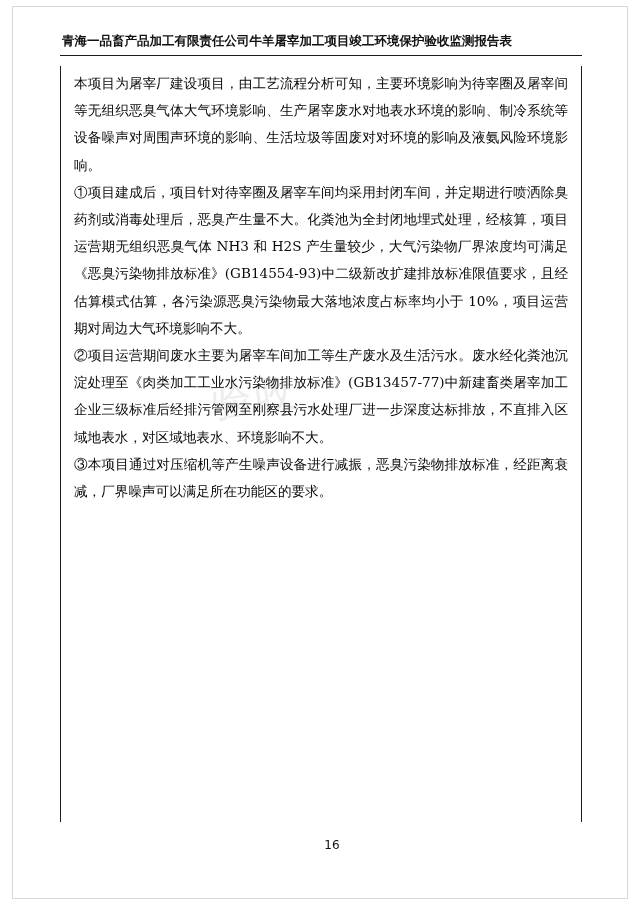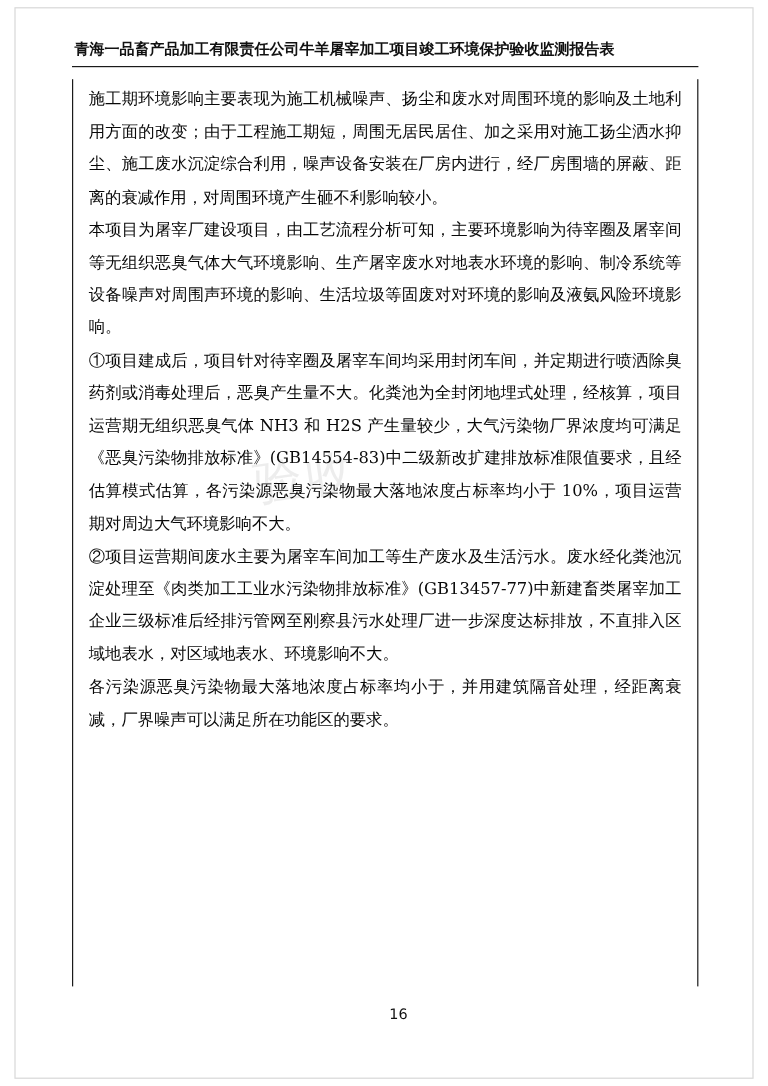--- a/index.html
+++ b/index.html
@@ -109,22 +109,21 @@
   <div class="sheet-edge"></div>
 
   <div class="header">青海一品畜产品加工有限责任公司牛羊屠宰加工项目竣工环境保护验收监测报告表</div>
   <div class="header-rule"></div>
 
   <div class="body-frame"></div>
 
   <div class="watermark">验收</div>
 
   <div class="content">
-    <p>施工期环境影响主要表现为施工机械噪声、扬尘和废水对周围环境的影响及土地利用方面的改变；由于工程施工期短，周围无居民居住、加之采用对施工扬尘洒水抑尘、施工废水沉淀综合利用，噪声设备安装在厂房内进行，经厂房围墙的屏蔽、距离的衰减作用，对周围环境产生砸不利影响较小。</p>
     <p class="indent2">本项目为屠宰厂建设项目，由工艺流程分析可知，主要环境影响为待宰圈及屠宰间等无组织恶臭气体大气环境影响、生产屠宰废水对地表水环境的影响、制冷系统等设备噪声对周围声环境的影响、生活垃圾等固废对对环境的影响及液氨风险环境影响。</p>
-    <p class="indent2">①项目建成后，项目针对待宰圈及屠宰车间均采用封闭车间，并定期进行喷洒除臭药剂或消毒处理后，恶臭产生量不大。化粪池为全封闭地埋式处理，经核算，项目运营期无组织恶臭气体 NH3 和 H2S 产生量较少，大气污染物厂界浓度均可满足《恶臭污染物排放标准》(GB14554-83)中二级新改扩建排放标准限值要求，且经估算模式估算，各污染源恶臭污染物最大落地浓度占标率均小于 10%，项目运营期对周边大气环境影响不大。</p>
+    <p class="indent2">①项目建成后，项目针对待宰圈及屠宰车间均采用封闭车间，并定期进行喷洒除臭药剂或消毒处理后，恶臭产生量不大。化粪池为全封闭地埋式处理，经核算，项目运营期无组织恶臭气体 NH3 和 H2S 产生量较少，大气污染物厂界浓度均可满足《恶臭污染物排放标准》(GB14554-93)中二级新改扩建排放标准限值要求，且经估算模式估算，各污染源恶臭污染物最大落地浓度占标率均小于 10%，项目运营期对周边大气环境影响不大。</p>
     <p class="indent2">②项目运营期间废水主要为屠宰车间加工等生产废水及生活污水。废水经化粪池沉淀处理至《肉类加工工业水污染物排放标准》(GB13457-77)中新建畜类屠宰加工企业三级标准后经排污管网至刚察县污水处理厂进一步深度达标排放，不直排入区域地表水，对区域地表水、环境影响不大。</p>
-    <p class="indent2">各污染源恶臭污染物最大落地浓度占标率均小于，并用建筑隔音处理，经距离衰减，厂界噪声可以满足所在功能区的要求。</p>
+    <p class="indent2">③本项目通过对压缩机等产生噪声设备进行减振，恶臭污染物排放标准，经距离衰减，厂界噪声可以满足所在功能区的要求。</p>
   </div>
 
   <div class="page-number">16</div>
 
 </div>
 
 </body></html>

